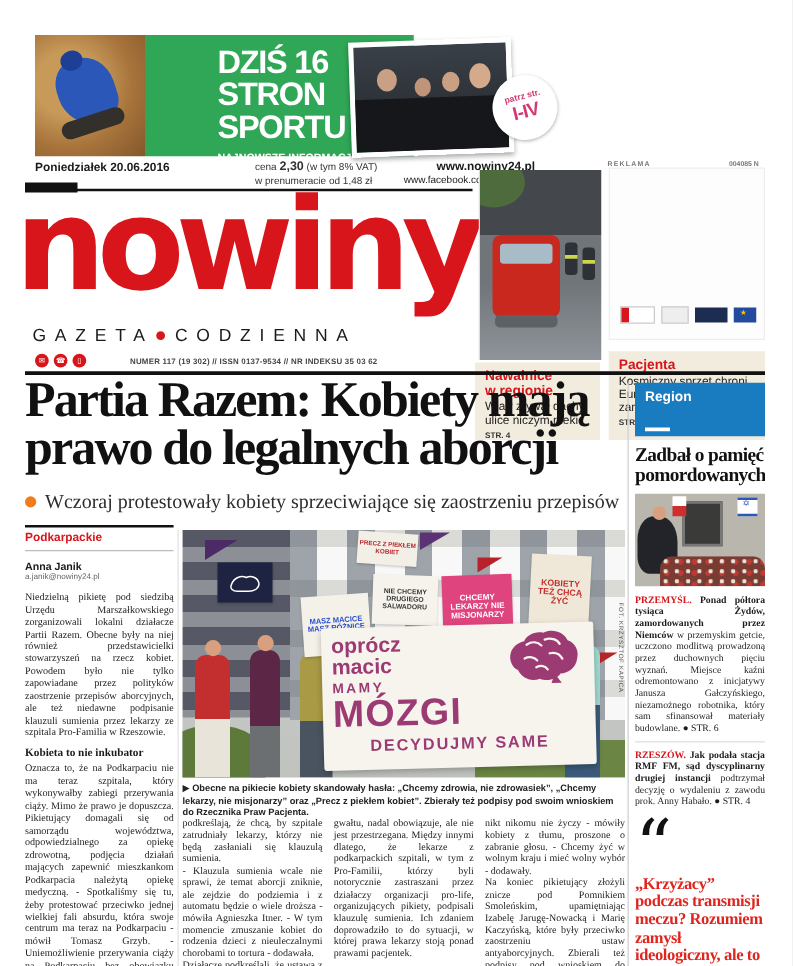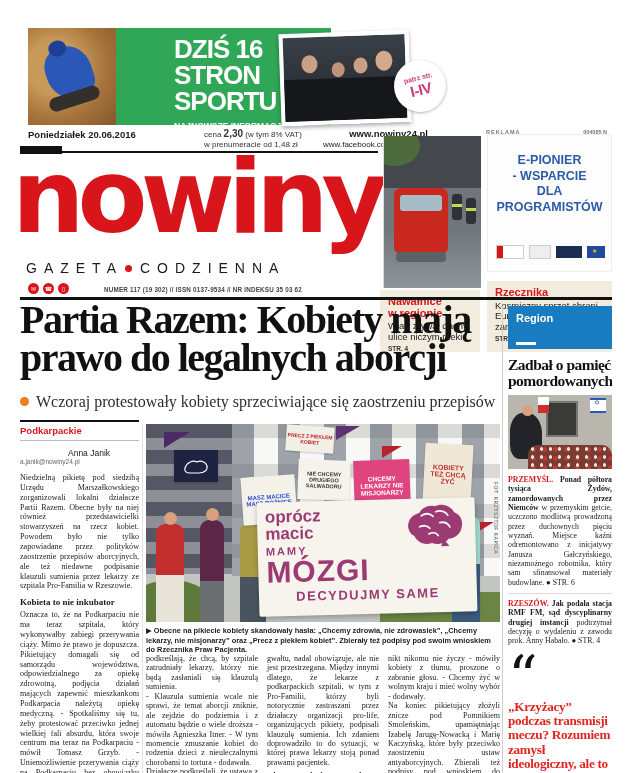--- a/index.html
+++ b/index.html
@@ -88,21 +88,21 @@
   
   .headline{left:20px;top:301px;width:492px;font-weight:bold;font-size:40px;line-height:.95;
             letter-spacing:-1.5px;color:#111;}
   .standfirst{left:20px;top:393px;width:478px;font-size:16px;color:#2d2d2d;display:flex;align-items:flex-start;}
   .standfirst .bullet{width:9px;height:9px;border-radius:50%;background:#f07d1d;margin:4px 7px 0 0;flex:none;}
 
   
   .leftcol{left:20px;top:420px;width:119px;height:353px;overflow:hidden;}
   .sec-head{border-top:2px solid #111;border-bottom:1px solid #bbb;color:#d8151b;font-weight:bold;
             font-size:9.5px;padding:3px 0 4px;}
-  .author{margin-top:7px;font-weight:normal;font-size:8.5px;margin-left:48px;}
+  .author{margin-top:7px;font-weight:bold;font-size:8.5px;}
   .email{font-size:6.5px;color:#666;margin-bottom:8px;}
   .bodytxt{font-size:8.1px;line-height:1.22;text-align:justify;color:#1c1c1c;}
   .bodytxt p{margin:0 0 1px;}
   .subhd{font-weight:bold;font-size:9px;margin:6px 0 2px;}
 
   
   .vline1{left:142px;top:424px;width:1px;height:349px;background:#e2e2e2;}
   .mainphoto{left:146px;top:424px;width:354px;height:198px;overflow:hidden;background:linear-gradient(#cfd2d4,#bfc2bd);}
   .bld-l{position:absolute;left:0;top:0;width:86px;height:150px;background:#8d8f96;
      background-image:repeating-linear-gradient(180deg,rgba(40,44,60,.55) 0 14px,transparent 14px 26px);}
@@ -217,34 +217,29 @@
   <div class="abs teaser nawalnice">
     <div class="t-title">
       <div>Nawałnice</div>
       <div>w regionie</div>
     </div>
     <div class="t-text">Wiatr zrywał dachy, ulice niczym rzeki</div>
     <div class="t-page">STR. 4</div>
   </div>
 
   <div class="abs ad">
-    <div class="e">
-      <div>E-PIONIER</div>
-      <div>- WSPARCIE</div>
-      <div>DLA PROGRAMISTÓW</div>
-    </div>
     <div class="logos">
       <div class="lg lg-fe"></div>
       <div class="lg lg-pl"></div>
       <div class="lg lg-nv"></div>
       <div class="lg lg-eu"></div>
     </div>
   </div>
   <div class="abs teaser terroryzm">
-    <div class="t-title">Rzecznika</div>
+    <div class="t-title">Pacjenta</div>
     <div class="t-text">Kosmiczny sprzęt chroni Euro 2016 przed zamachami</div>
     <div class="t-page">STR. 11</div>
   </div>
 
   <div class="abs icons">
     <div class="cicon">✉</div>
     <div class="cicon">☎</div>
     <div class="cicon">▯</div>
   </div>
   <div class="abs numer">NUMER 117 (19 302) // ISSN 0137-9534 // NR INDEKSU 35 03 62</div>

